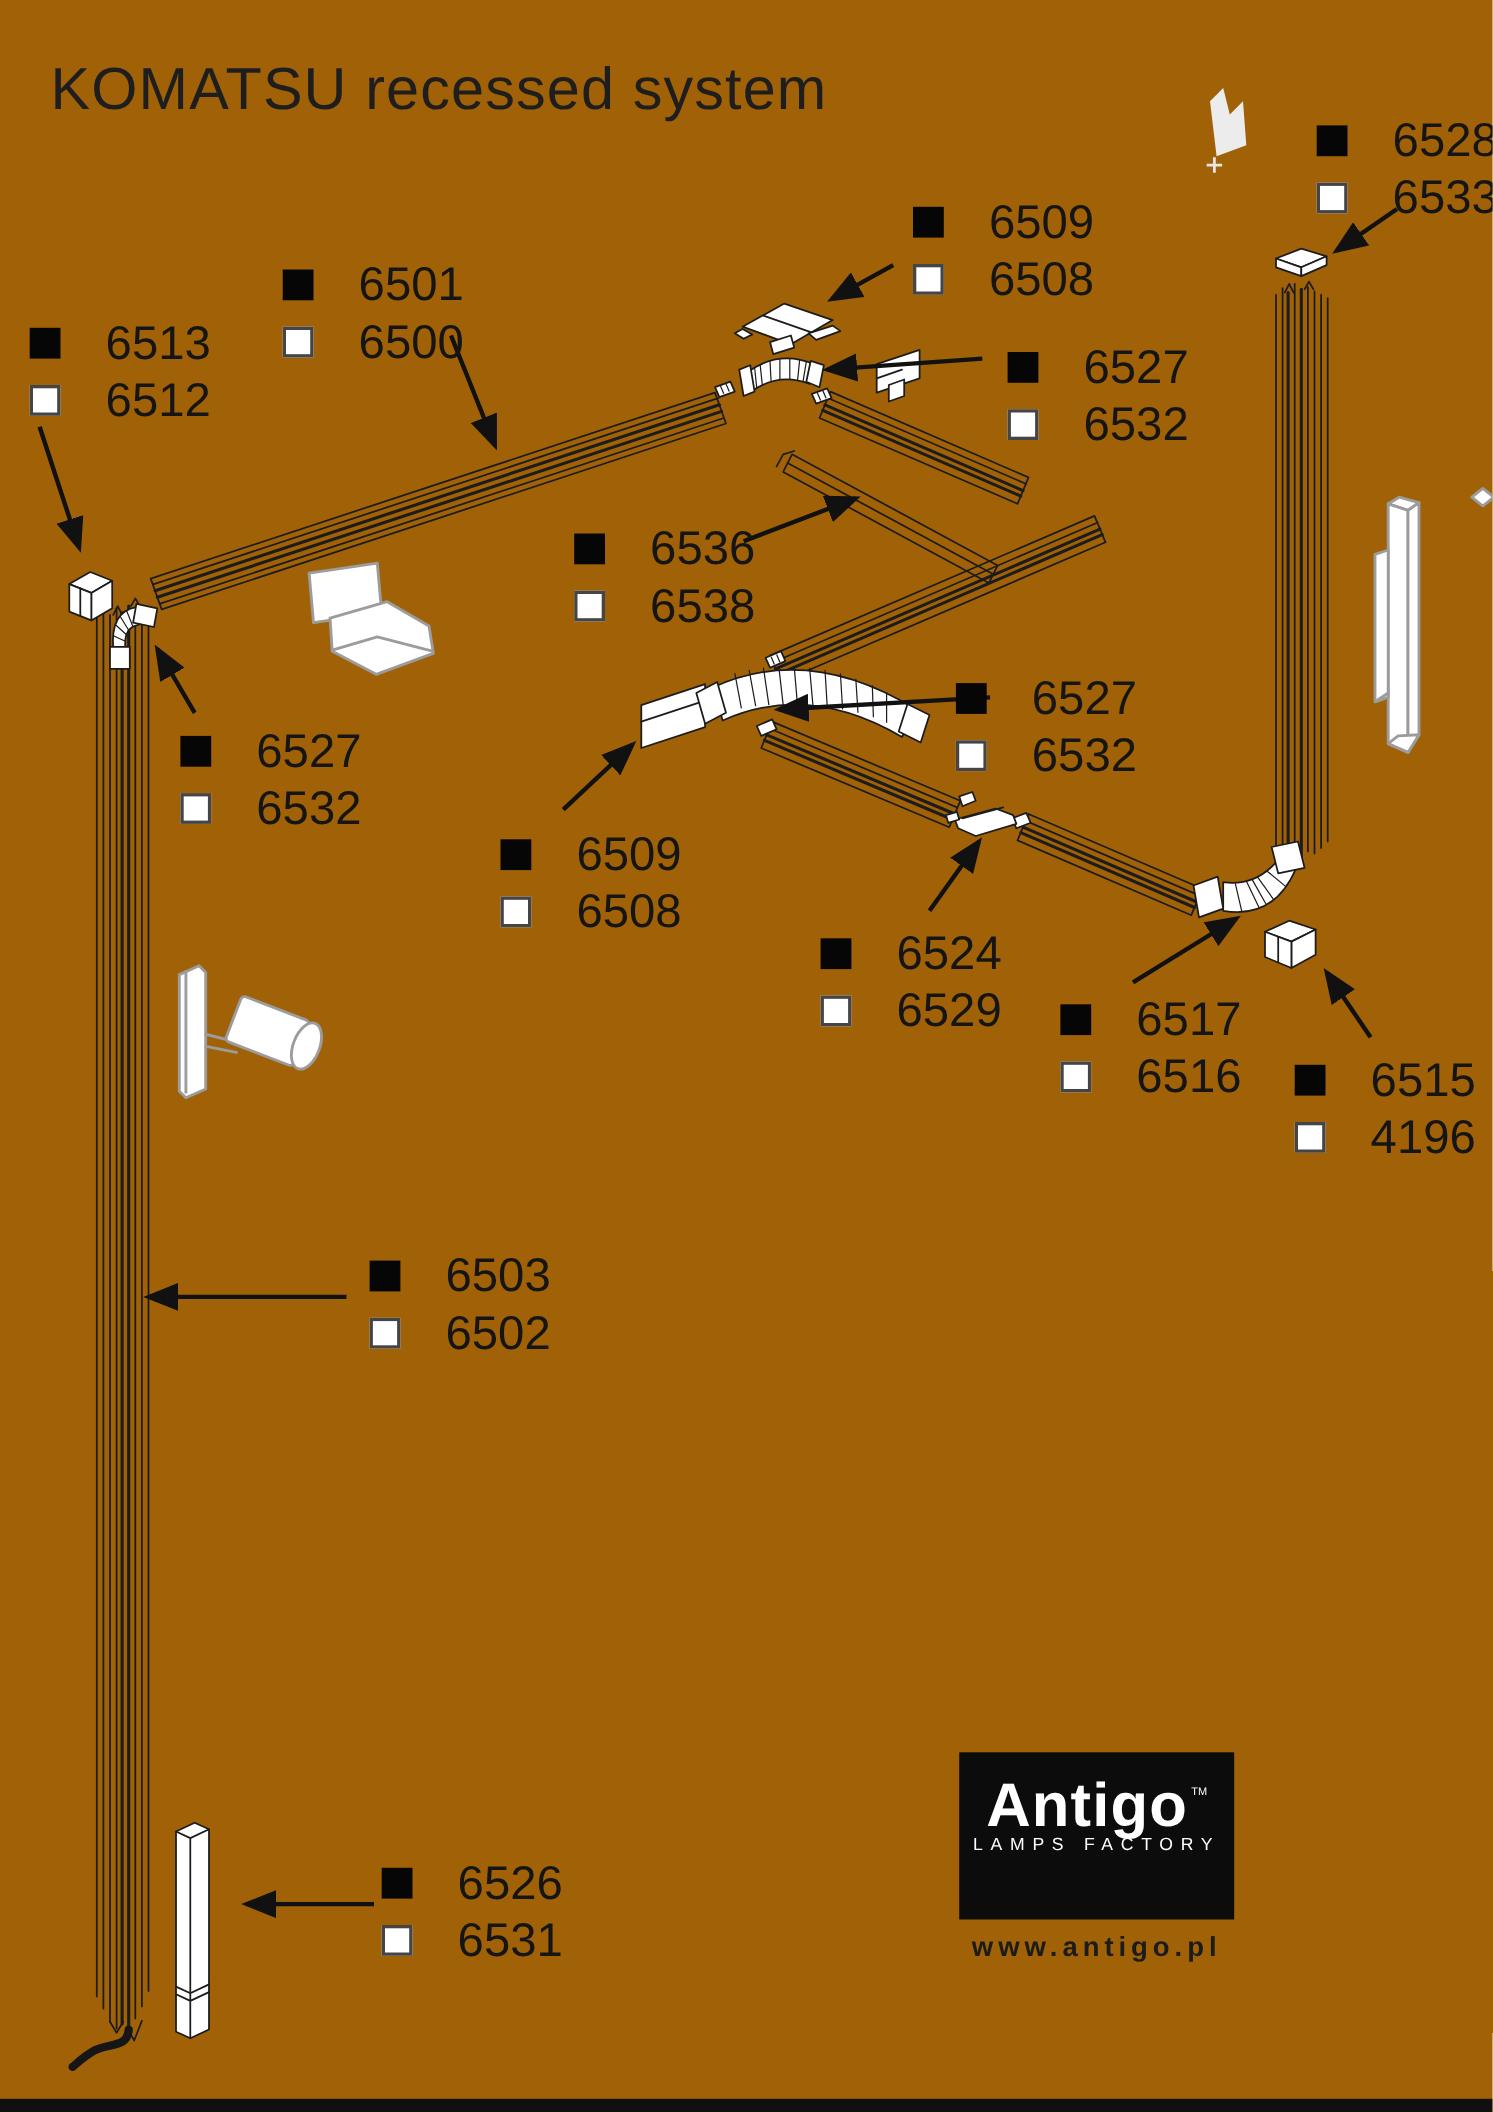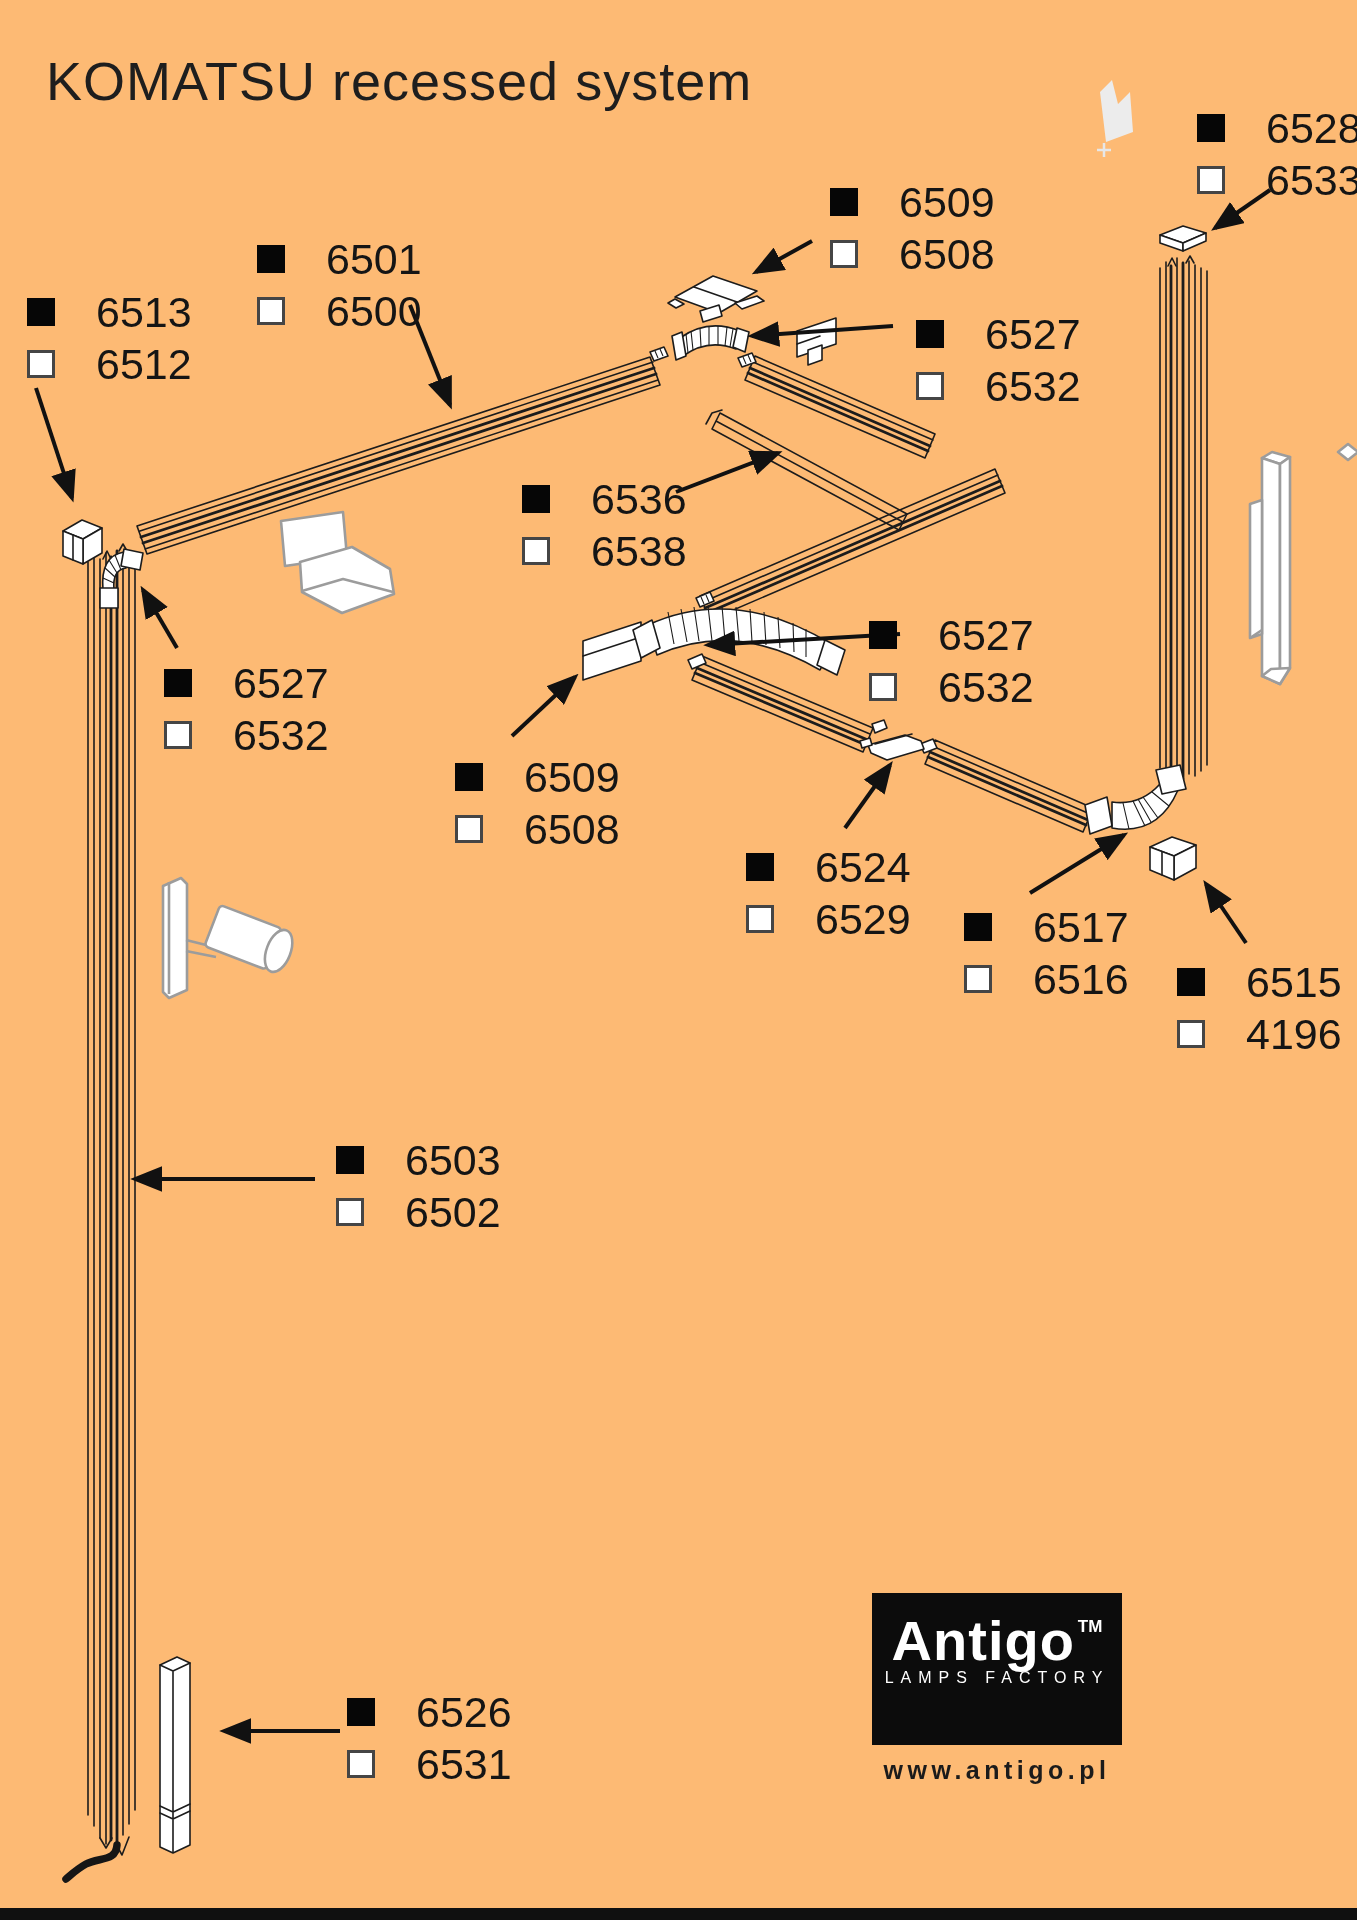--- a/index.html
+++ b/index.html
@@ -1,17 +1,17 @@
 <!DOCTYPE html>
 <html><head>
 <meta charset="utf-8">
 <style>
   html,body{margin:0;padding:0;background:#ffffff;}
   #canvas{
-    position:relative;width:1357px;height:1920px;background:#fdba74;
+    position:relative;width:1357px;height:1920px;background:#a16207;
     font-family:"Liberation Sans", sans-serif;overflow:hidden;
   }
   #art{position:absolute;left:0;top:0;z-index:1;}
   .page-title{
     position:absolute;left:46px;top:50px;z-index:3;
     font-size:54px;letter-spacing:1px;color:#1e1e1e;font-weight:400;
     white-space:nowrap;
   }
   .part-label{position:absolute;z-index:3;}
   .part-label .row{display:flex;align-items:center;height:44px;margin-bottom:8px;gap:23px;}
@@ -26,21 +26,21 @@
   .hatch{stroke:#1c1c1c;stroke-width:1.1;fill:none;}
   .arr{stroke:#111111;stroke-width:4;fill:none;}
   .gray{stroke:#9c9c9c;stroke-width:2.6;fill:none;stroke-linejoin:round;}
   .grayf{fill:#ffffff;stroke:#9c9c9c;stroke-width:2.6;stroke-linejoin:round;}
   
   .logo-box{
     position:absolute;left:872px;top:1593px;width:250px;height:152px;z-index:3;
     background:#0c0c0c;color:#ffffff;text-align:center;box-sizing:border-box;padding-top:20px;
   }
   .logo-brand{font-size:56px;font-weight:700;line-height:1;letter-spacing:1px;}
-  .logo-tm{font-size:17px;font-weight:700;vertical-align:28px;letter-spacing:0;margin-left:3px;text-align:right;}
+  .logo-tm{font-size:10px;font-weight:400;vertical-align:28px;letter-spacing:0;margin-left:3px;text-align:right;}
   .logo-tagline{font-size:16px;font-weight:400;letter-spacing:7px;}
   .logo-site{
     position:absolute;left:872px;top:1756px;width:250px;z-index:3;text-align:center;
     font-size:25px;font-weight:700;letter-spacing:4.5px;color:#1b1b1b;white-space:nowrap;
   }
   .bottom-bar{position:absolute;left:0;top:1908px;width:1357px;height:12px;background:#101010;z-index:3;}
 </style>
 </head>
 <body>
 

